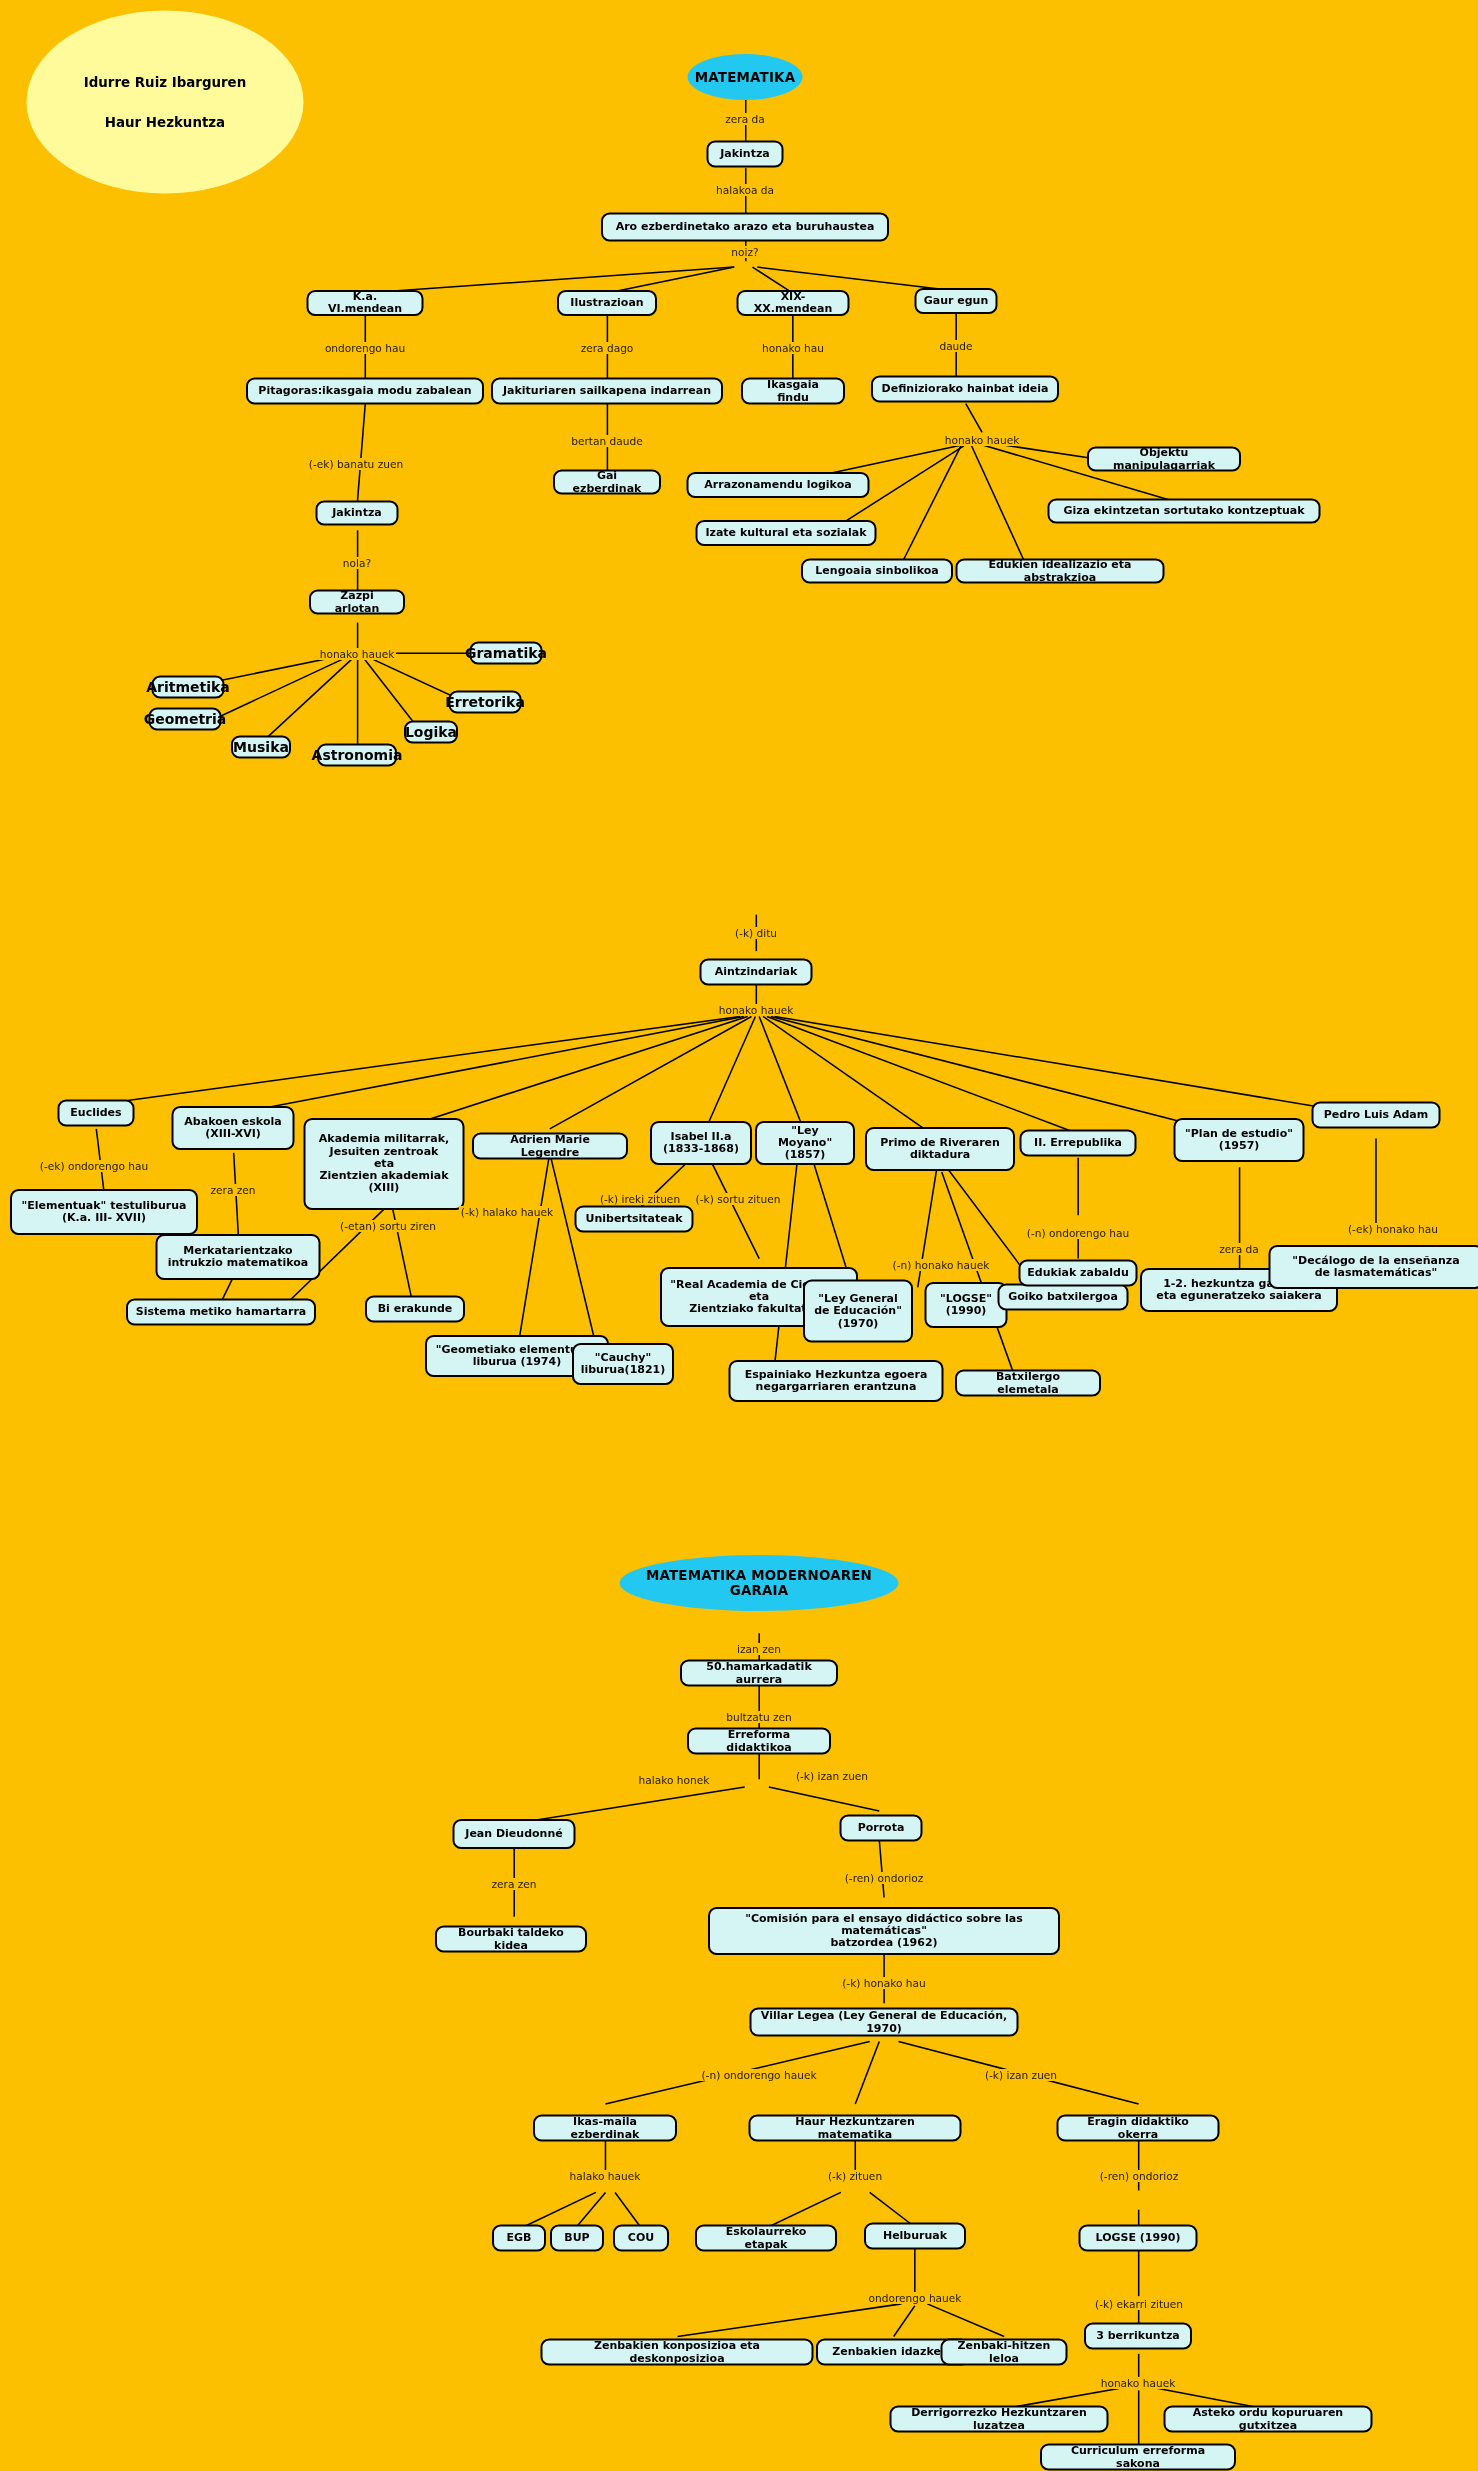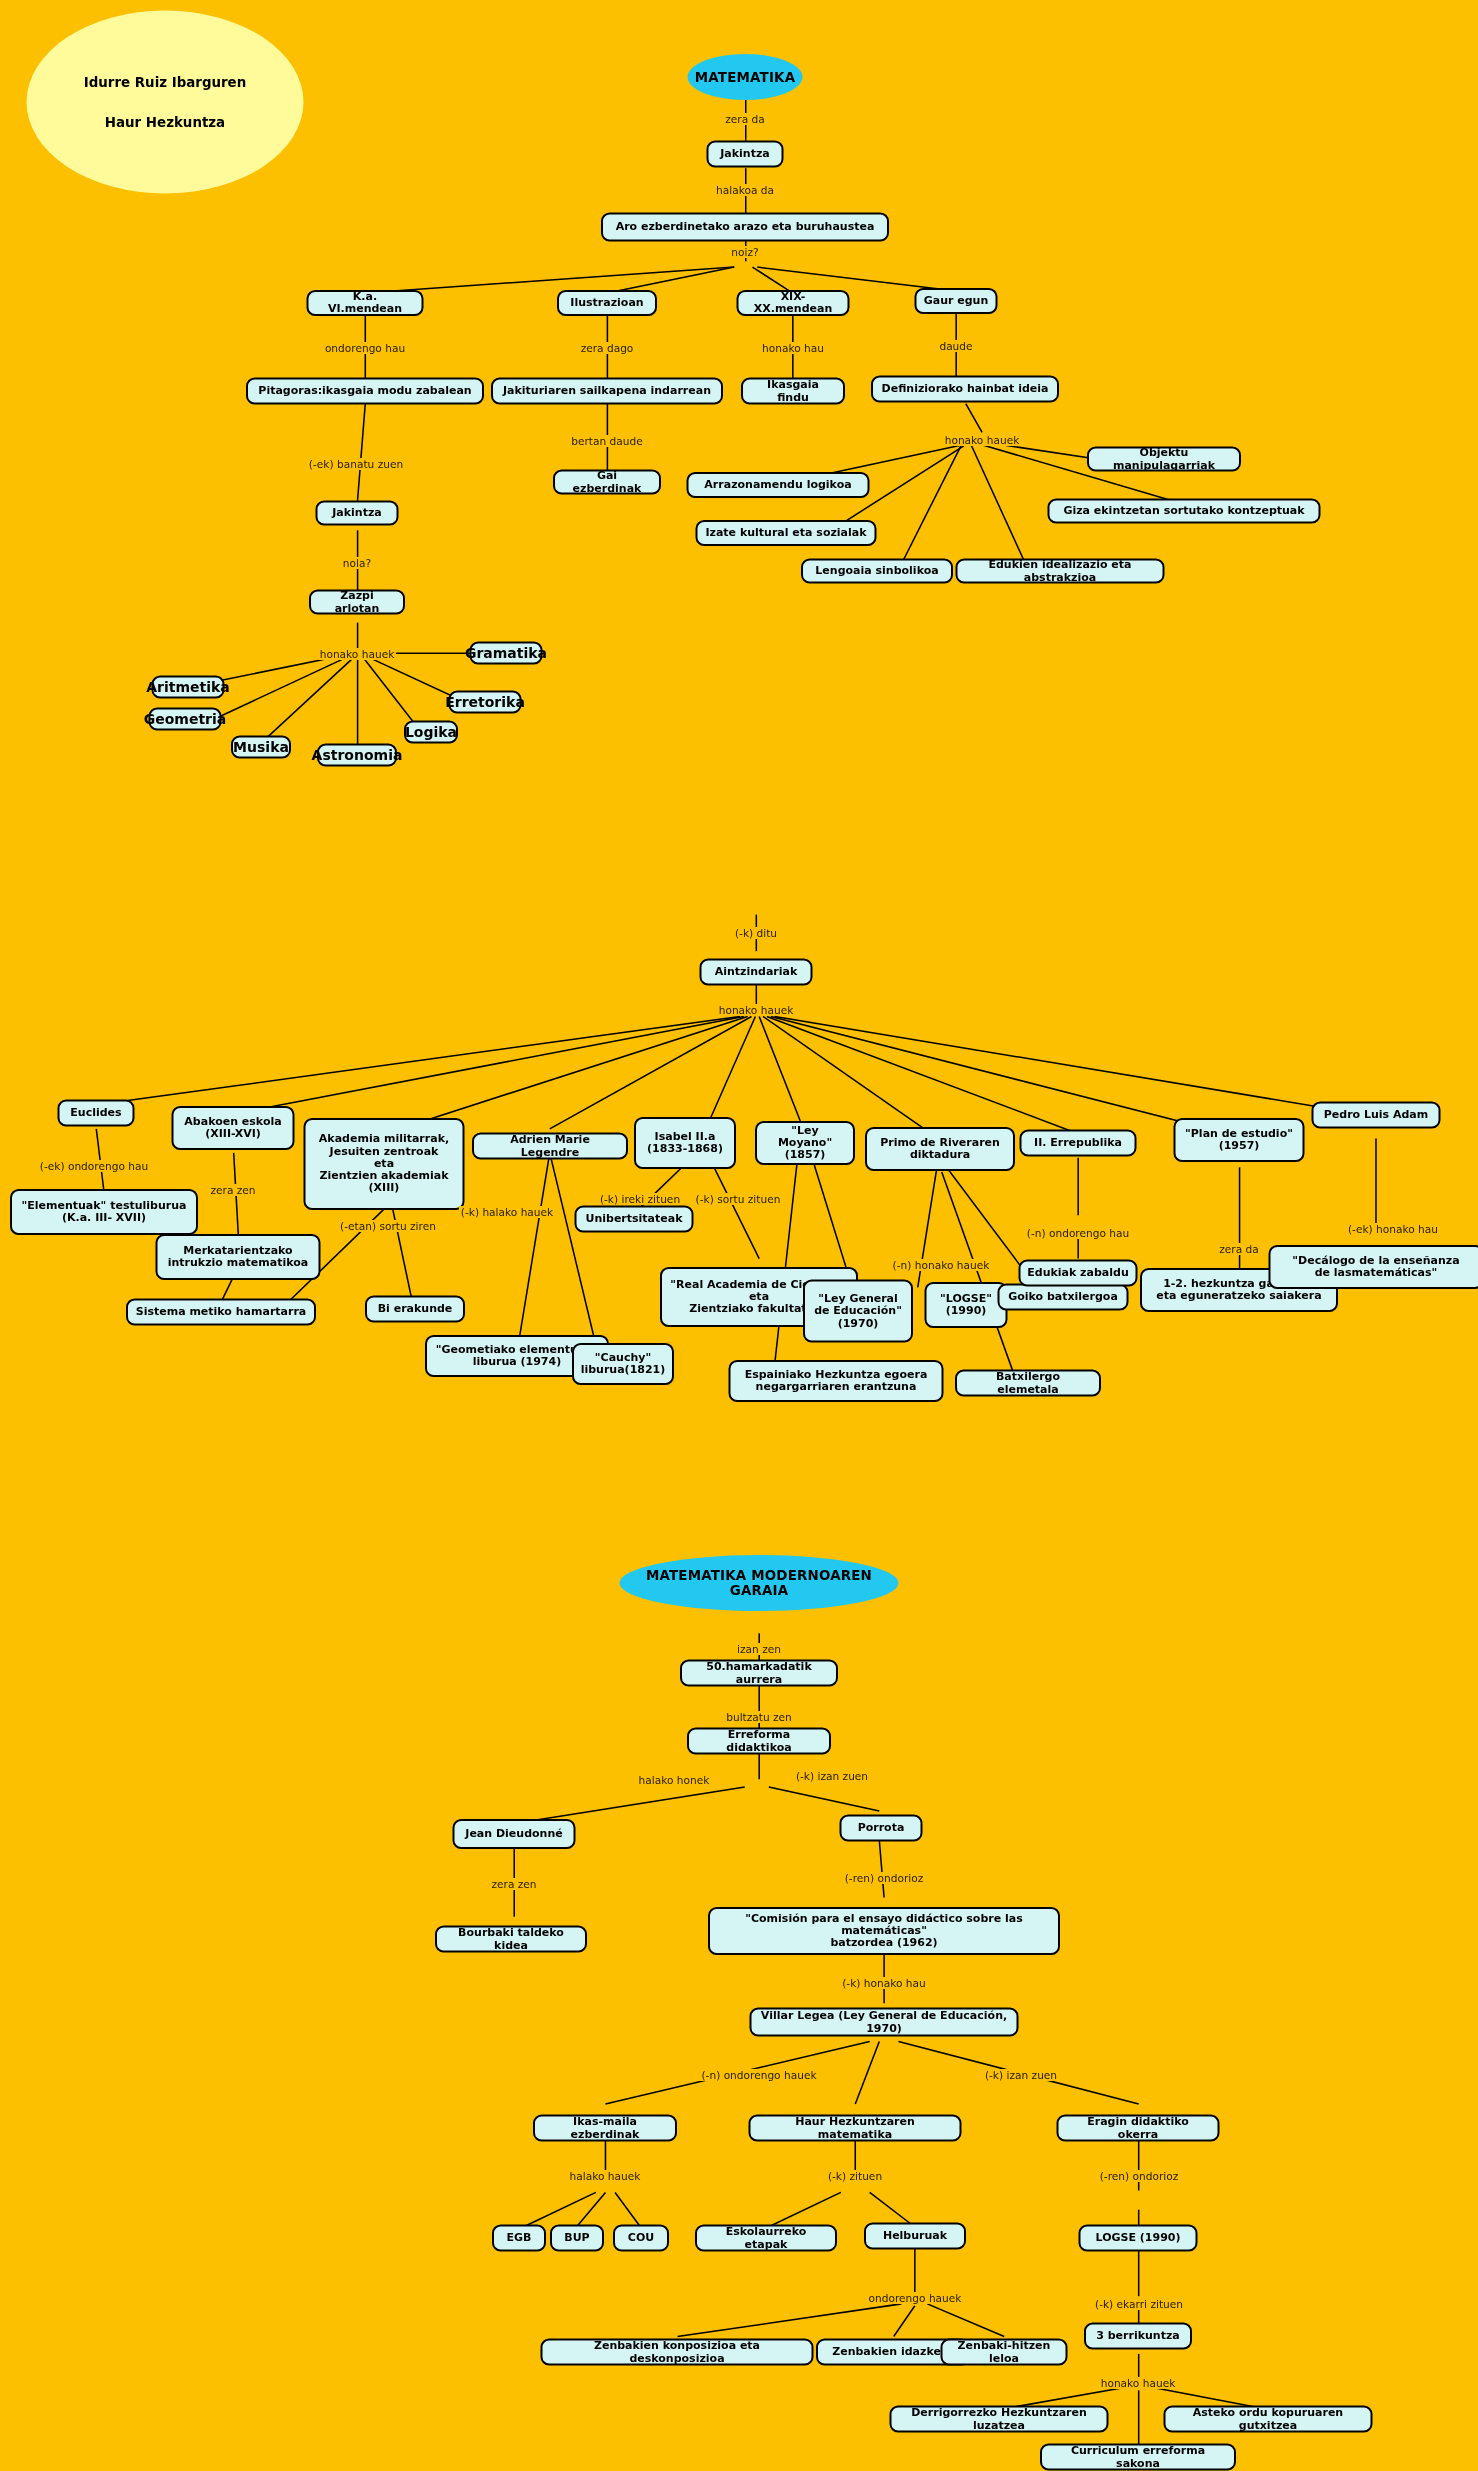--- a/index.html
+++ b/index.html
@@ -266,21 +266,21 @@
 
   <div class="node" style="left:96px;top:1113px;width:77px;height:27px;">Euclides</div>
   <div class="node" style="left:233px;top:1128px;width:123px;height:44px;">Abakoen eskola
 (XIII-XVI)</div>
   <div class="node" style="left:384px;top:1164px;width:161px;height:92px;">Akademia militarrak,
 Jesuiten zentroak
 eta
 Zientzien akademiak
 (XIII)</div>
   <div class="node" style="left:550px;top:1146px;width:156px;height:27px;">Adrien Marie Legendre</div>
-  <div class="node" style="left:685px;top:1143px;width:102px;height:52px;">Isabel II.a
+  <div class="node" style="left:701px;top:1143px;width:102px;height:44px;">Isabel II.a
 (1833-1868)</div>
   <div class="node" style="left:805px;top:1143px;width:100px;height:44px;">"Ley Moyano"
 (1857)</div>
   <div class="node" style="left:940px;top:1149px;width:150px;height:44px;">Primo de Riveraren
 diktadura</div>
   <div class="node" style="left:1078px;top:1143px;width:117px;height:27px;">II. Errepublika</div>
   <div class="node" style="left:1239px;top:1140px;width:131px;height:44px;">"Plan de estudio"
 (1957)</div>
   <div class="node" style="left:1376px;top:1115px;width:129px;height:27px;">Pedro Luis Adam</div>
 

